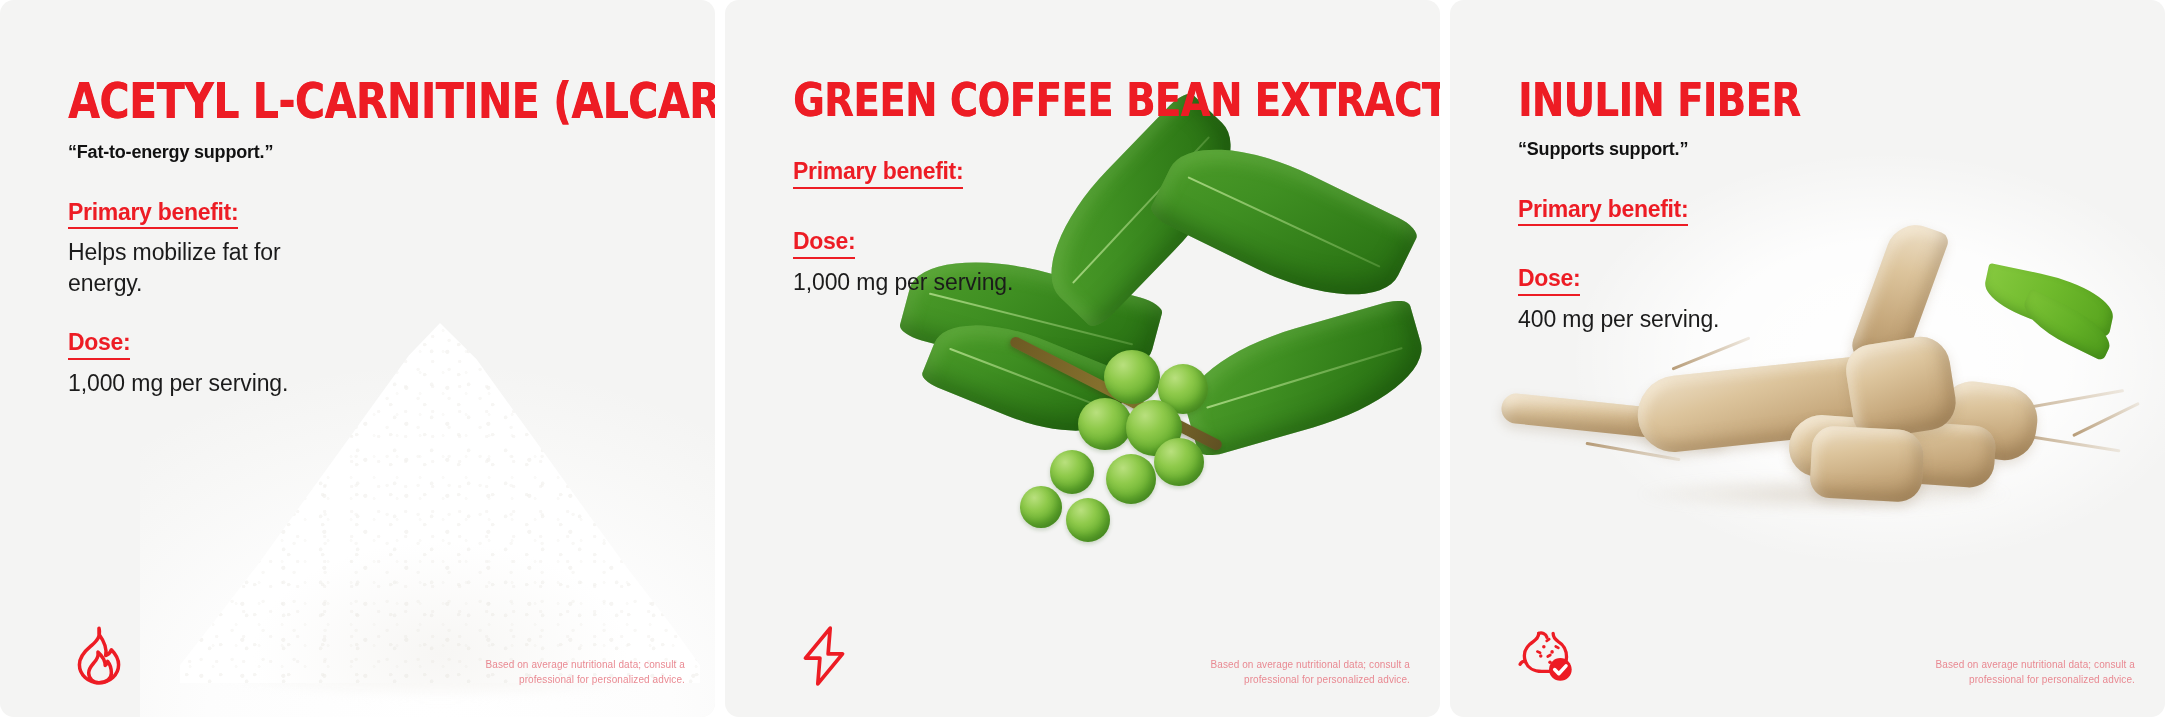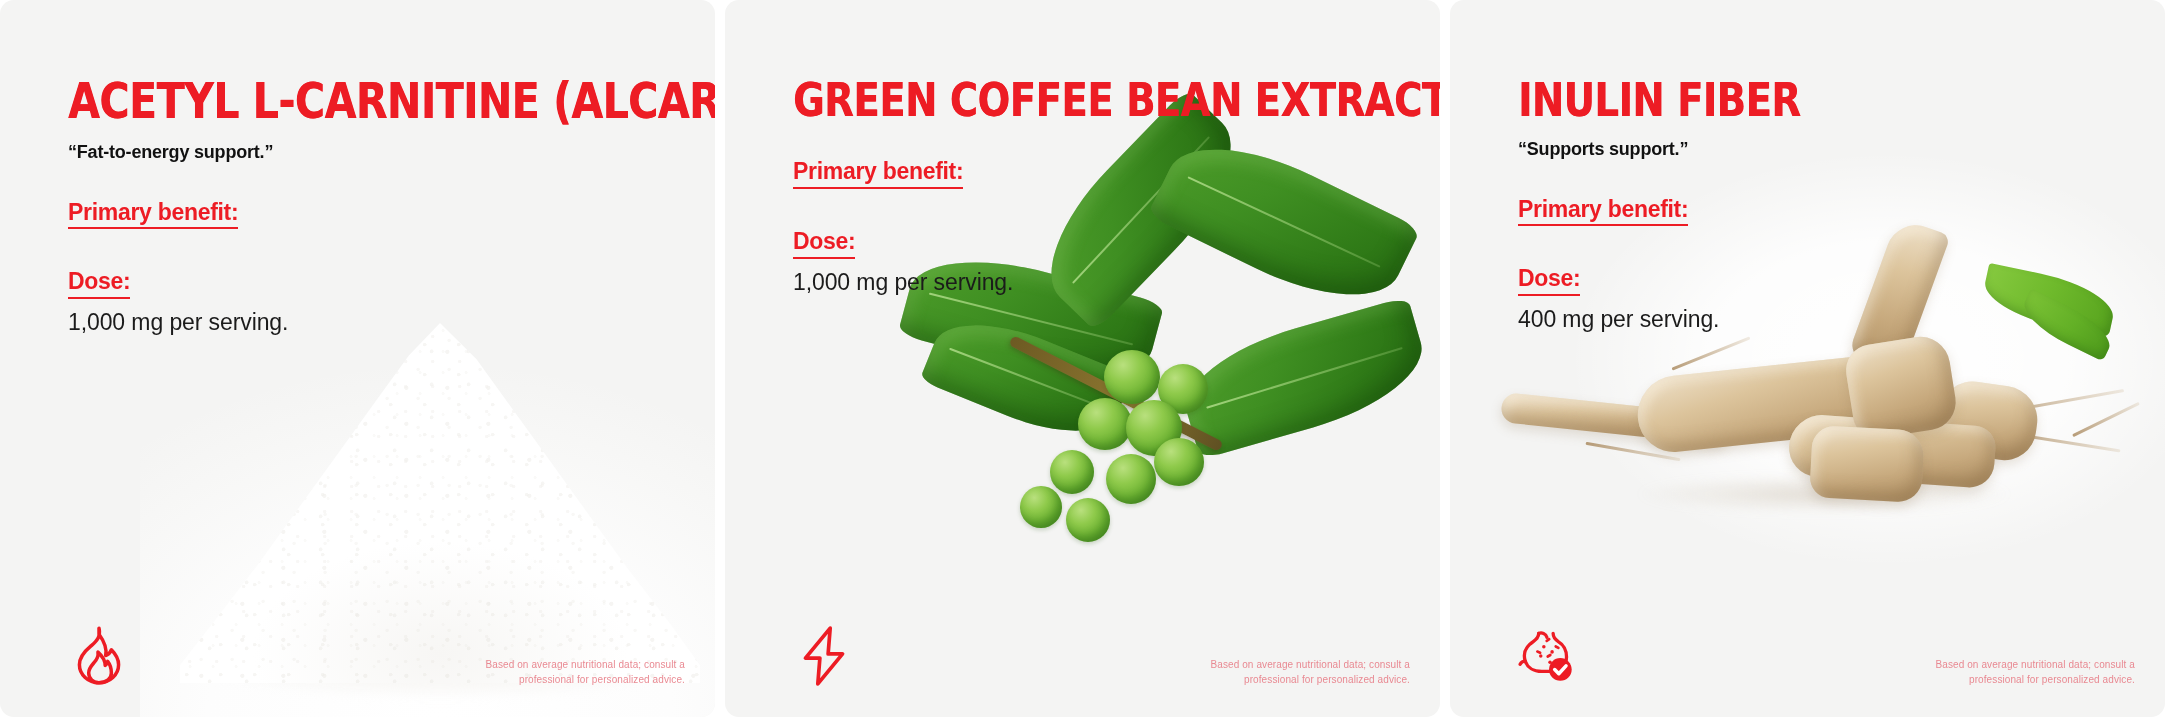--- a/index.html
+++ b/index.html
@@ -273,20 +273,21 @@
         <div class="powder-grain"></div>
       </div>
     </div>
 
     <div class="card-inner">
       <div class="title">ACETYL L-CARNITINE (ALCAR)</div>
       <div class="tagline">“Fat-to-energy support.”</div>
 
       <div class="block">
         <div class="label">Primary benefit:</div>
+        <div class="body">Helps mobilize fat for energy.</div>
       </div>
 
       <div class="block dose">
         <div class="label">Dose:</div>
         <div class="body">1,000 mg per serving.</div>
       </div>
     </div>
 
     <div class="icon-slot">
       <svg viewBox="0 0 64 64" fill="none" stroke="#ED1C24" stroke-width="3.4" stroke-linecap="round" stroke-linejoin="round">

